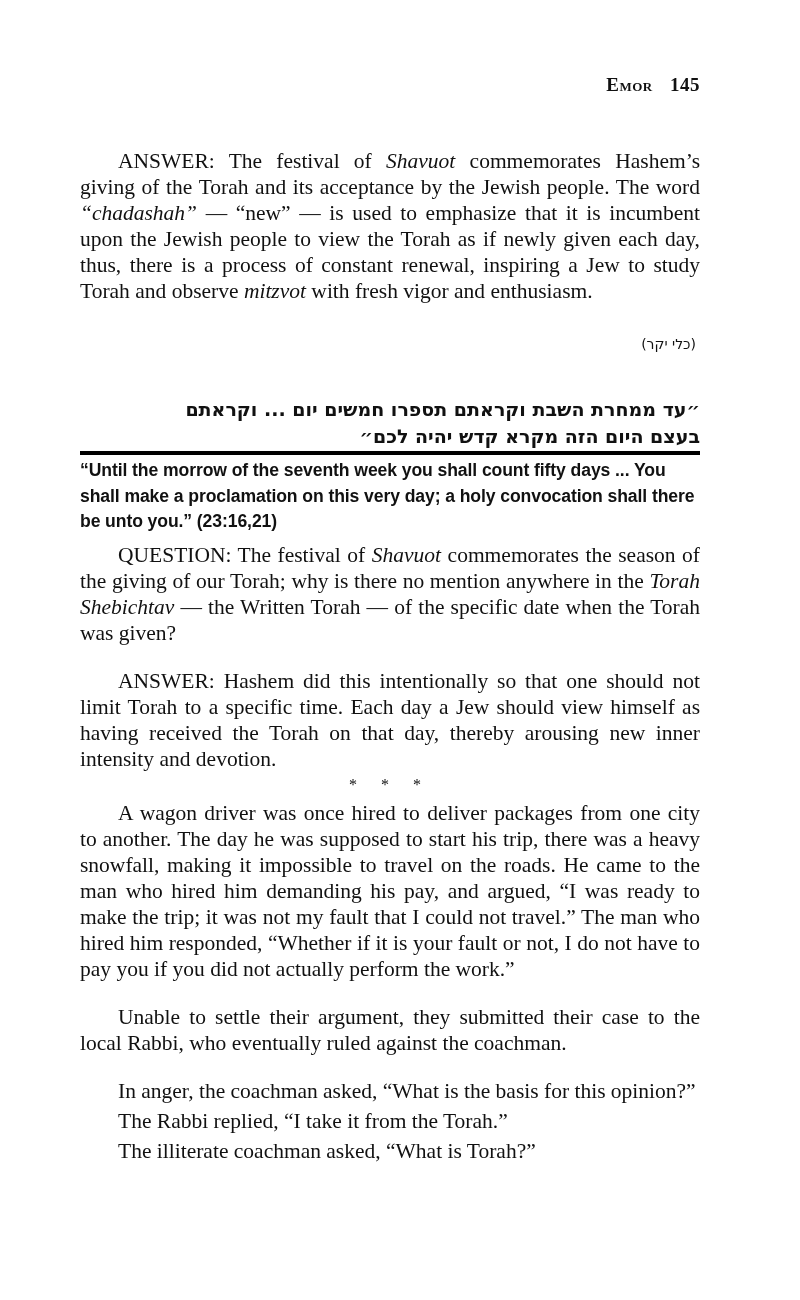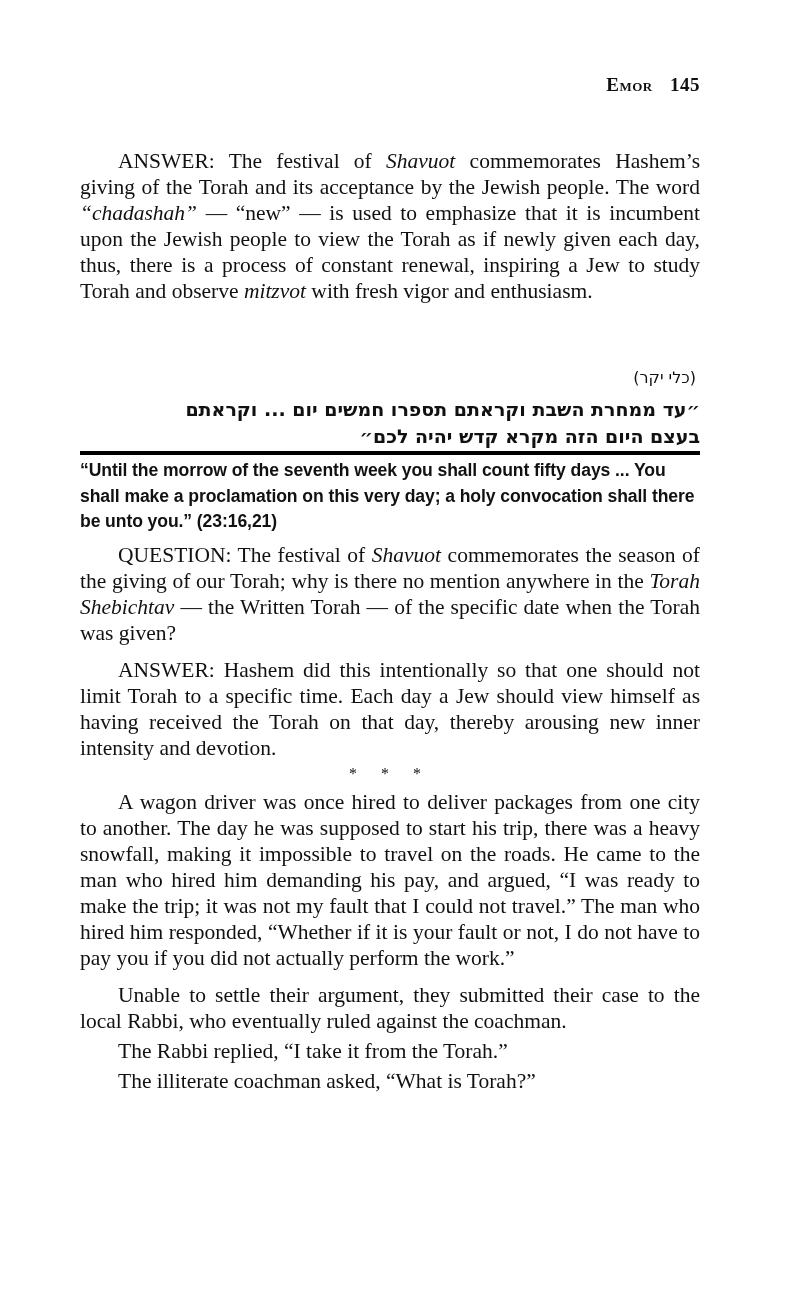--- a/index.html
+++ b/index.html
@@ -36,30 +36,29 @@
     .running-head .page-no {
       font-weight: bold;
     }
     .body-text {
       font-size: 21.5px;
       line-height: 26px;
       text-align: justify;
       margin: 0;
     }
     .indent { text-indent: 38px; }
-    .para-gap { margin-top: 11px; }
+    .para-gap { margin-top: 22px; }
     .block1 { position: absolute; top: 148px; left: 0; width: 620px; }
     .source-note {
       position: absolute;
       top: 336px;
       right: 4px;
       font-family: "DejaVu Sans", sans-serif;
-      font-size: 16px;
+      font-size: 14px;
       direction: rtl;
-      margin-top: 32px;
     }
     .hebrew-verse {
       position: absolute;
       top: 396px;
       right: 0;
       width: 580px;
       direction: rtl;
       text-align: right;
       font-family: "DejaVu Sans", sans-serif;
       font-weight: bold;
@@ -123,17 +122,18 @@
 
   <div class="block2">
     <p class="body-text indent"><span>QUESTION:</span><span> The festival of </span><em>Shavuot</em><span> commemorates the season of the giving of our Torah; why is there no mention anywhere in the </span><em>Torah Shebichtav</em><span> — the Written Torah — of the specific date when the Torah was given?</span></p>
 
     <p class="body-text indent para-gap">ANSWER: Hashem did this intentionally so that one should not limit Torah to a specific time. Each day a Jew should view himself as having received the Torah on that day, thereby arousing new inner intensity and devotion.</p>
 
     <p class="stars">* * *</p>
 
     <p class="body-text indent" style="margin-top:4px">A wagon driver was once hired to deliver packages from one city to another. The day he was supposed to start his trip, there was a heavy snowfall, making it impossible to travel on the roads. He came to the man who hired him demanding his pay, and argued, “I was ready to make the trip; it was not my fault that I could not travel.” The man who hired him responded, “Whether if it is your fault or not, I do not have to pay you if you did not actually perform the work.”</p>
     <p class="body-text indent para-gap">Unable to settle their argument, they submitted their case to the local Rabbi, who eventually ruled against the coachman.</p>
+    <p class="body-text indent para-gap">In anger, the coachman asked, “What is the basis for this opinion?”</p>
     <p class="body-text indent tight">The Rabbi replied, “I take it from the Torah.”</p>
     <p class="body-text indent tight">The illiterate coachman asked, “What is Torah?”</p>
   </div>
 
 </div>
 
 </body></html>

